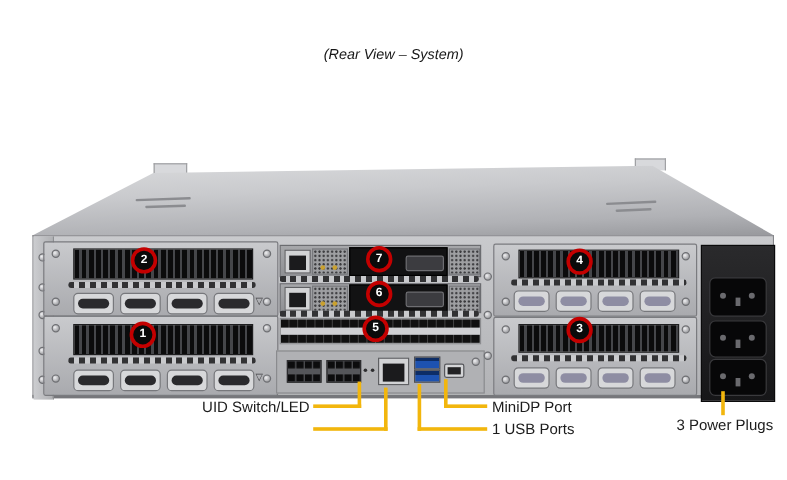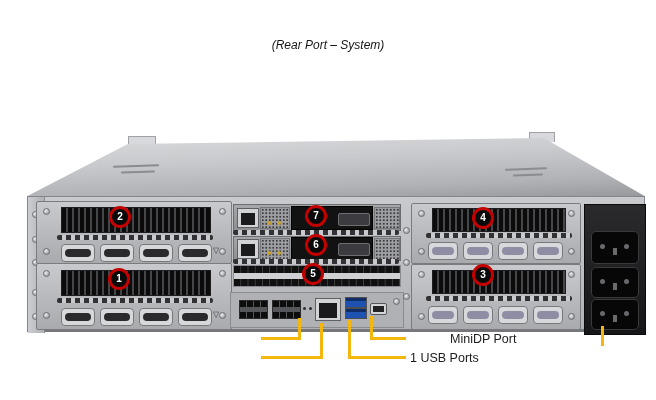--- a/index.html
+++ b/index.html
@@ -64,21 +64,21 @@
   .pinslot{position:absolute;background:#6a6a6e;width:4px;height:7px;}
   .co{position:absolute;width:16px;height:16px;border:3px solid #c40000;background:#0a0a0a;
       border-radius:50%;color:#fff;font-weight:bold;font-size:10px;line-height:16px;
       text-align:center;z-index:5;}
   .line{position:absolute;background:#f2b60d;z-index:6;}
   .lbl{position:absolute;font-size:12.5px;color:#1c1c1c;line-height:14px;white-space:nowrap;z-index:6;}
 </style>
 </head>
 <body>
 
-<div class="title">(Rear Port – System)</div>
+<div class="title">(Rear View – System)</div>
 
 <div class="abs" style="left:0;top:0;width:656px;height:400px;">
 
   <div class="lidtab" style="left:128px;top:136px;width:26px;height:9px;"></div>
   <div class="lidtab" style="left:529px;top:132px;width:24px;height:9px;"></div>
 
   <div class="lid"></div>
   <div class="lidmark" style="left:113px;top:165px;width:46px;transform:rotate(-2deg);"></div>
   <div class="lidmark" style="left:121px;top:171px;width:34px;transform:rotate(-2deg);"></div>
   <div class="lidmark" style="left:505px;top:168px;width:42px;transform:rotate(-2.5deg);"></div>
@@ -229,16 +229,18 @@
   <div class="line" style="left:298px;top:318px;width:3px;height:22px;"></div>
   <div class="line" style="left:261px;top:337px;width:40px;height:3px;"></div>
   <div class="line" style="left:320px;top:323px;width:3px;height:36px;"></div>
   <div class="line" style="left:261px;top:356px;width:62px;height:3px;"></div>
   <div class="line" style="left:348px;top:320px;width:3px;height:39px;"></div>
   <div class="line" style="left:348px;top:356px;width:58px;height:3px;"></div>
   <div class="line" style="left:370px;top:316px;width:3px;height:24px;"></div>
   <div class="line" style="left:370px;top:337px;width:36px;height:3px;"></div>
   <div class="line" style="left:601px;top:326px;width:3px;height:20px;"></div>
 
-  <div class="lbl" style="left:410px;top:332px;margin-left:40px;">MiniDP Port</div>
+  <div class="lbl" style="left:120px;top:332px;width:138px;text-align:right;">UID Switch/LED</div>
+  <div class="lbl" style="left:410px;top:332px;">MiniDP Port</div>
   <div class="lbl" style="left:410px;top:351px;">1 USB Ports</div>
+  <div class="lbl" style="left:558px;top:347px;width:92px;text-align:center;">3 Power Plugs</div>
 
 </div>
 
 </body></html>

